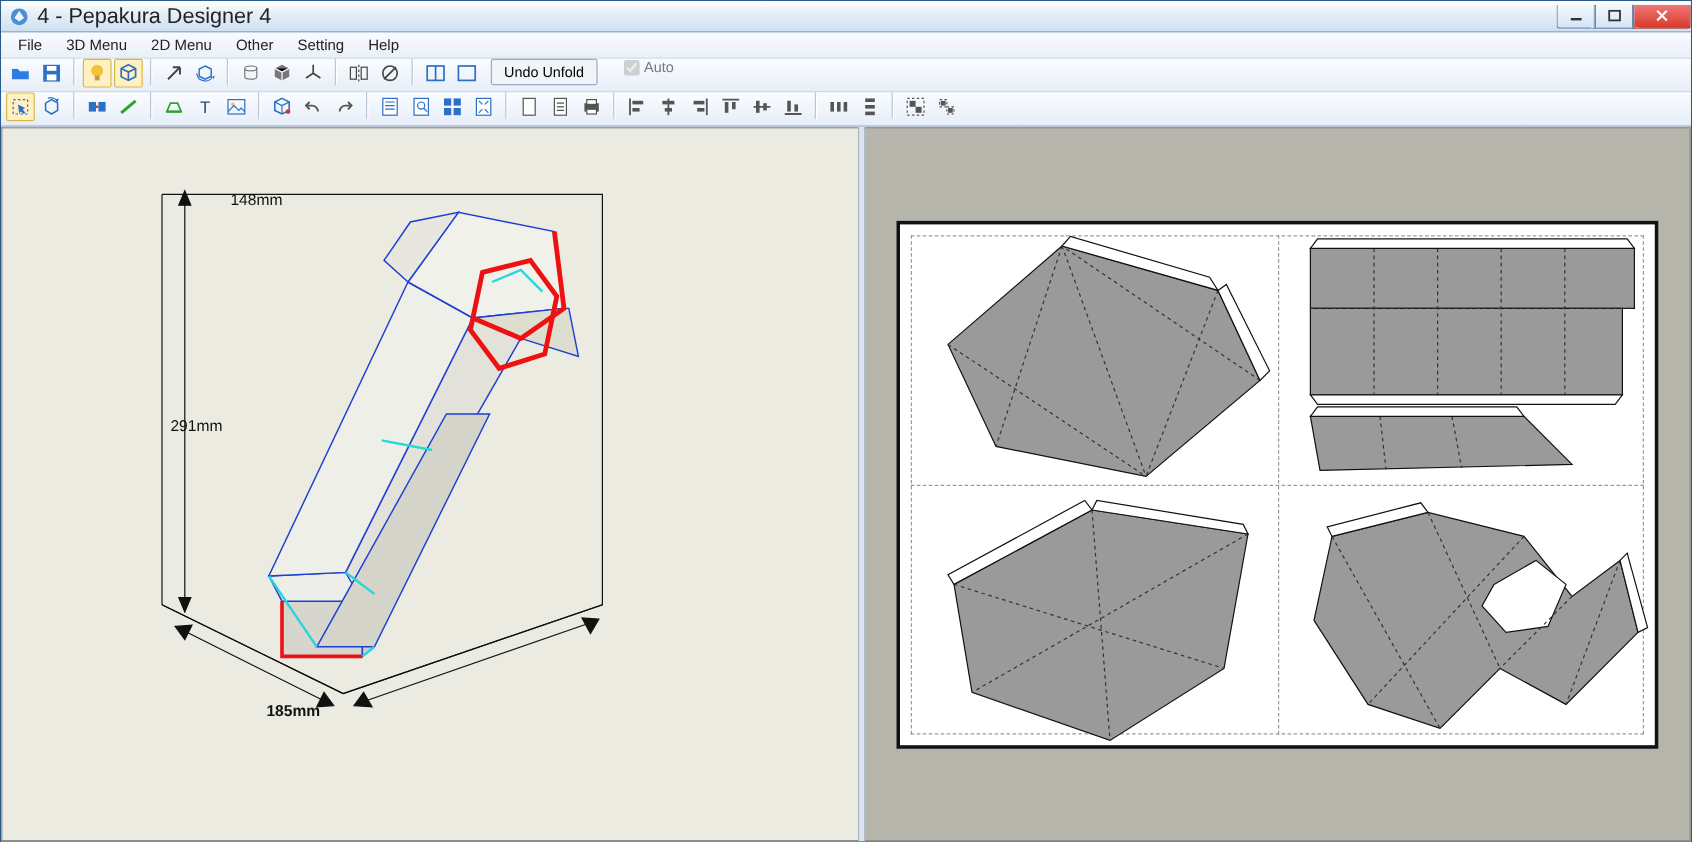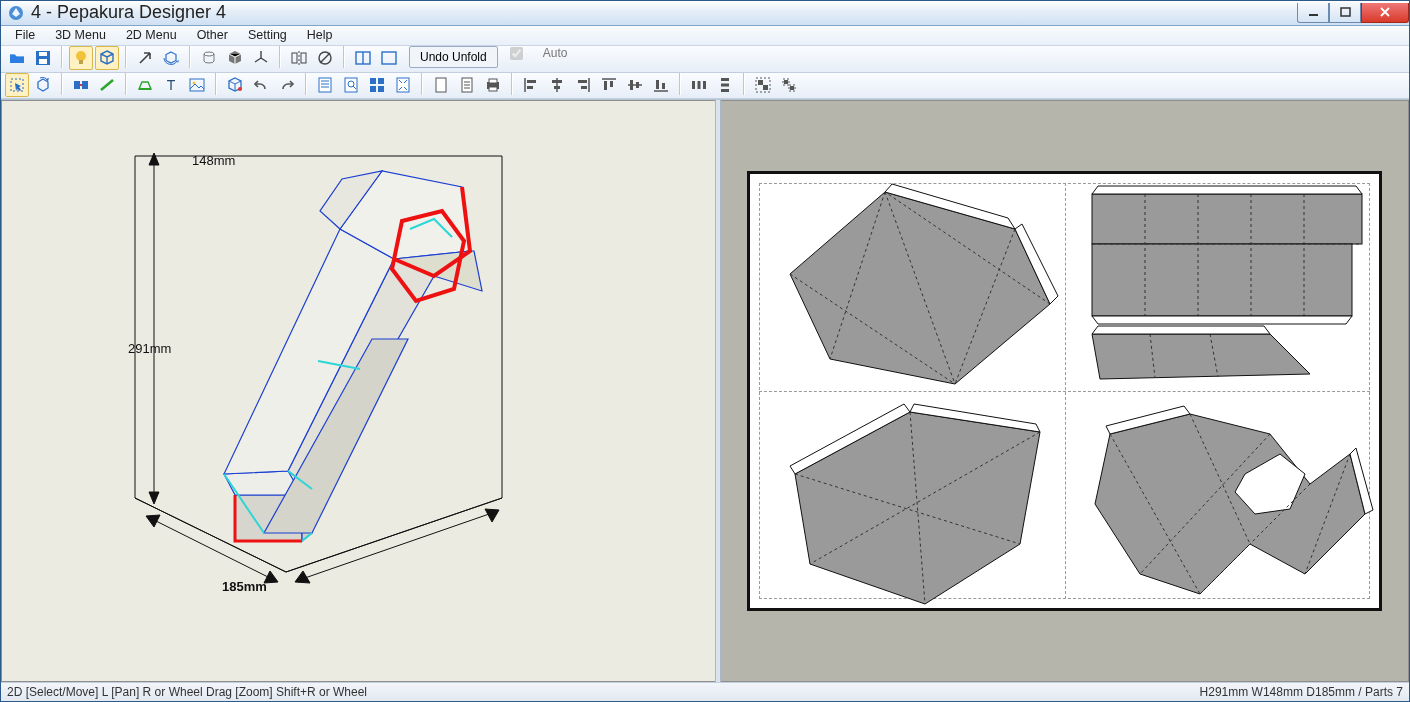--- a/index.html
+++ b/index.html
@@ -18,21 +18,21 @@
 .menubar { height: 22px; background: linear-gradient(#f9fbfe,#e9f0f8); border-bottom:1px solid #c9d5e4; display:flex; align-items:center; font-size:12.5px; color:#222; padding-left:4px; }
 .menubar .mitem { padding: 2px 10px; cursor:default; }
 
 
 .toolbar { height: 28px; background: linear-gradient(#fafcff,#e7eef8); border-bottom:1px solid #c3cfde; display:flex; align-items:flex-start; padding:0 4px; gap:2px; font-size:12px; }
 .tbtn { width:24px; height:24px; display:flex; align-items:center; justify-content:center; border:1px solid transparent; border-radius:2px; color:#2a4d78; }
 .tbtn.active { background:#fff1c2; border-color:#d9b84a; }
 .tsep { width:2px; height:22px; margin:0 4px; border-left:1px solid #b9c7d8; border-right:1px solid #fff; }
 .tbtn svg { display:block; }
 .toolbar .textbtn { height:22px; padding:1px 10px; background:#f1f4f9; border:1px solid #9aacc4; border-radius:2px; font-size:12px; display:flex; align-items:center; margin-left:6px; }
-.toolbar .chk { display:flex; align-items:center; gap:20px; margin-left:10px; color:#777; font-size:12px; }
+.toolbar .chk { display:flex; align-items:center; gap:4px; margin-left:20px; color:#777; font-size:12px; }
 .toolbar .chk input { accent-color:#6a7; }
 
 
 .workspace { flex:1; display:flex; border-top:1px solid #b8c4d3; }
 .pane { position:relative; overflow:hidden; }
 .pane3d { flex: 0 0 714px; background:#ecebe2; border:1px solid #8e8e8e; border-right:none; }
 .splitter { flex:0 0 6px; background:#dbe3ee; border-left:1px solid #a9b6c8; border-right:1px solid #a9b6c8; cursor:col-resize; }
 .pane2d { flex:1; background:#b6b5ab; border:1px solid #8e8e8e; border-left:none; display:flex; align-items:center; justify-content:center; }
 
 .sheet { width: 635px; height: 440px; background:#fff; border:3px solid #111; position:relative; }
@@ -425,21 +425,21 @@
 
           <g stroke="#2bd6d6" stroke-width="2" fill="none">
             <line x1="286" y1="370" x2="310" y2="388"></line>
             <line x1="222" y1="373" x2="262" y2="432"></line>
             <polyline points="408,128 432,118 450,136"></polyline>
             <line x1="300" y1="440" x2="310" y2="432"></line>
             <line x1="316" y1="260" x2="358" y2="268"></line>
           </g>
         </g>
       </svg>
-      <span class="dim-label" style="left:126px; top:240px;">291mm</span>
+      <span class="dim-label" style="left:140px; top:240px;">291mm</span>
       <span class="dim-label" style="left:190px; top:52px;text-align:center;">148mm</span>
       <span class="dim-label" style="left:220px; top:478px;font-weight:bold;">185mm</span>
     </div>
 
     <div class="splitter"></div>
 
     <div class="pane pane2d">
       <div class="sheet">
         <div class="dashgrid"></div>
         <div class="dashv"></div>
@@ -519,18 +519,14 @@
                 <polygon points="360,260 440,240 434,232 356,252"></polygon>
                 <polygon points="600,280 615,340 623,336 606,274"></polygon>
               </g>
             </g>
           </g>
         </svg>
       </div>
     </div>
   </div>
 
-  <div class="statusbar">
-    <span class="left">2D [Select/Move] L [Pan] R or Wheel Drag [Zoom] Shift+R or Wheel</span>
-    <span class="right">H291mm W148mm D185mm / Parts 7</span>
-  </div>
 
 </div>
 
 </body></html>

